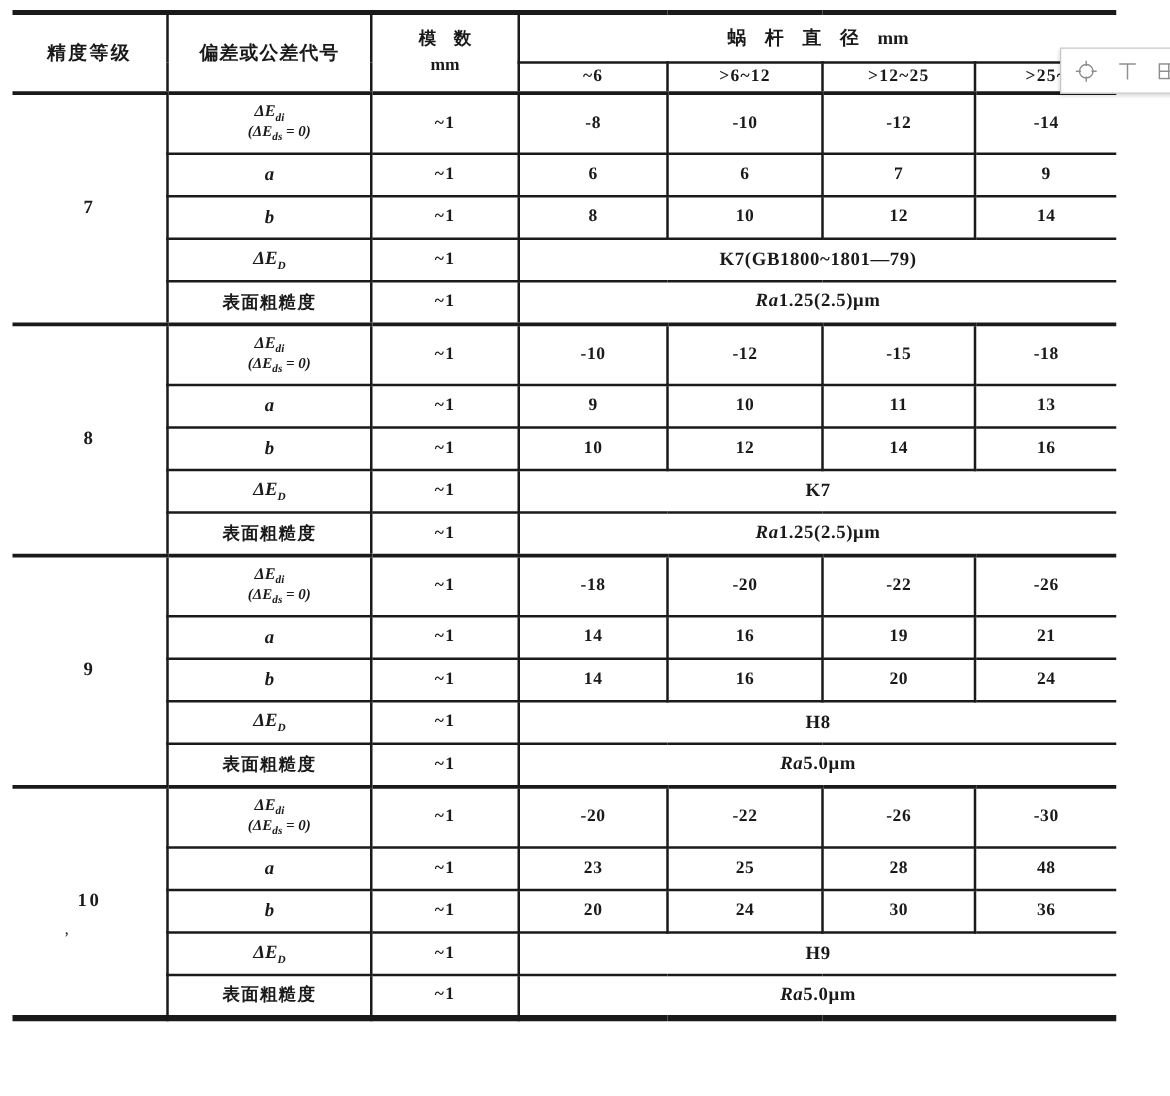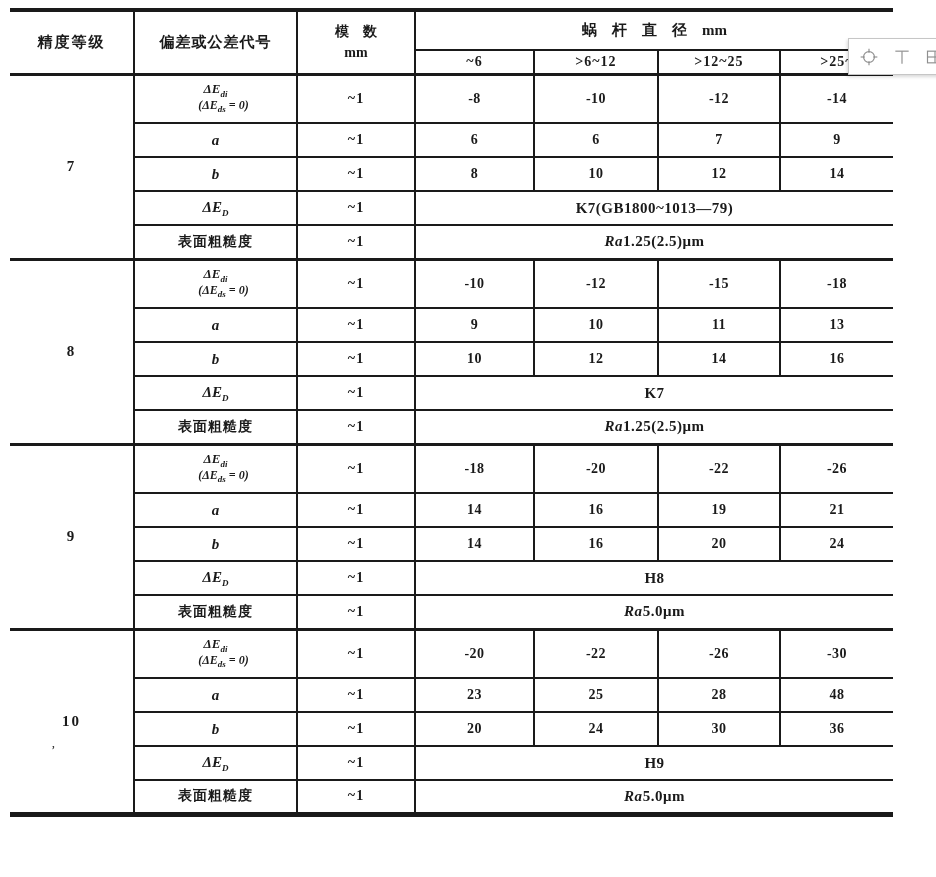--- a/index.html
+++ b/index.html
@@ -107,21 +107,21 @@
     <td class="lbl"><i>b</i></td>
     <td class="mod">~1</td>
     <td class="num">8</td>
     <td class="num">10</td>
     <td class="num">12</td>
     <td class="num no-r">14</td>
   </tr>
   <tr class="rn">
     <td class="lbl"><i>ΔE</i><sub>D</sub></td>
     <td class="mod">~1</td>
-    <td colspan="4" class="wide no-r">K7(GB1800~1013—79)</td>
+    <td colspan="4" class="wide no-r">K7(GB1800~1801—79)</td>
   </tr>
   <tr class="rn">
     <td class="cn rough">表面粗糙度</td>
     <td class="mod">~1</td>
     <td colspan="4" class="wide no-r"><i>Ra</i><span>1.25(2.5)μm</span></td>
   </tr>
 
   <tr class="r1 gsep">
     <td rowspan="5" class="grade-cell no-l"><span>8</span></td>
     <td class="edi">

